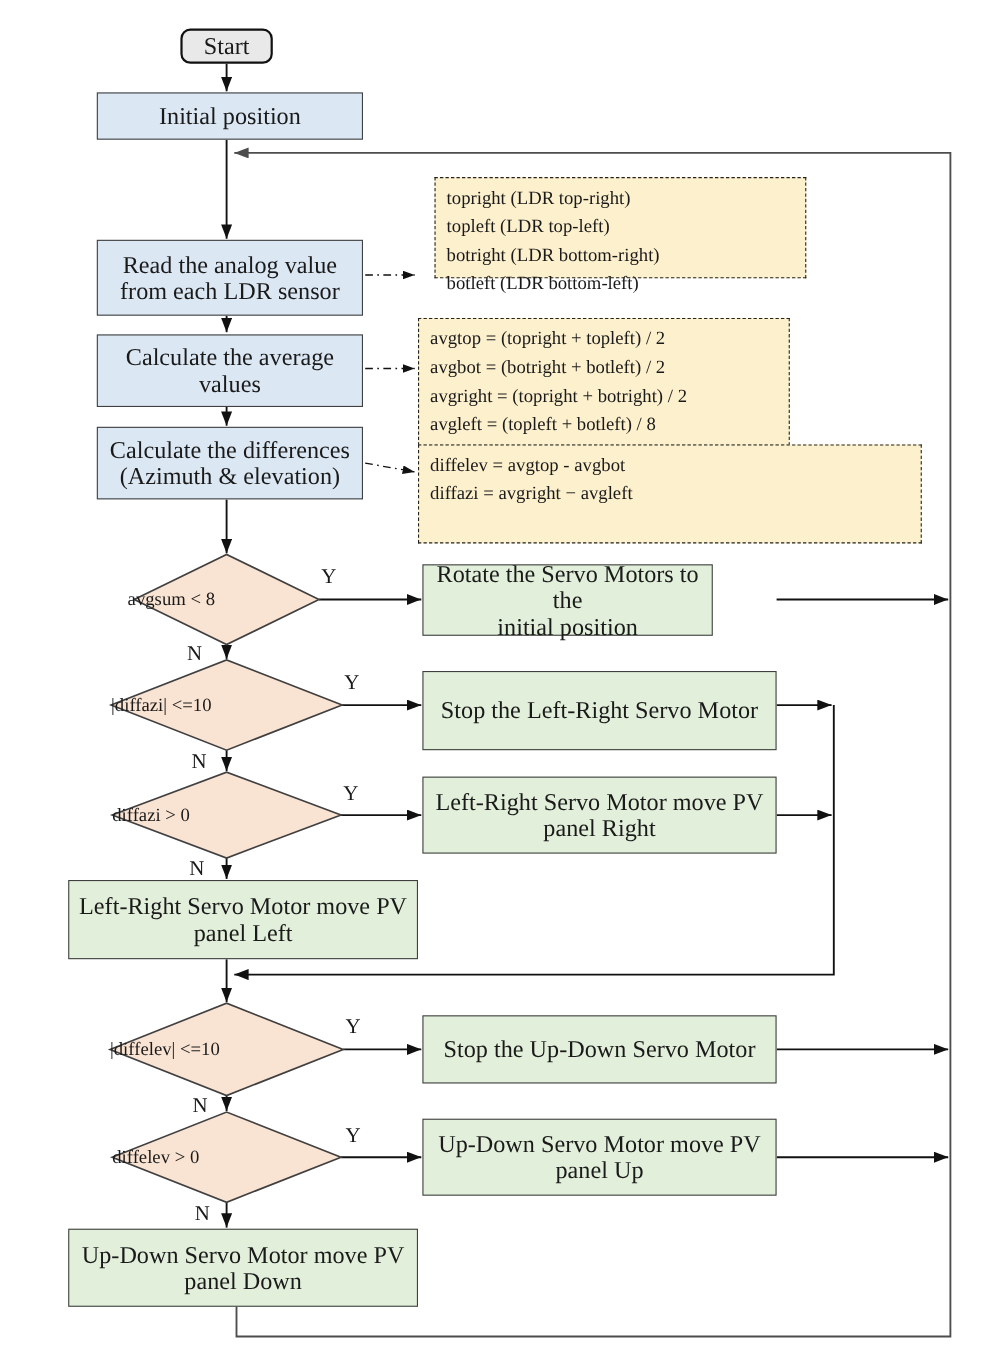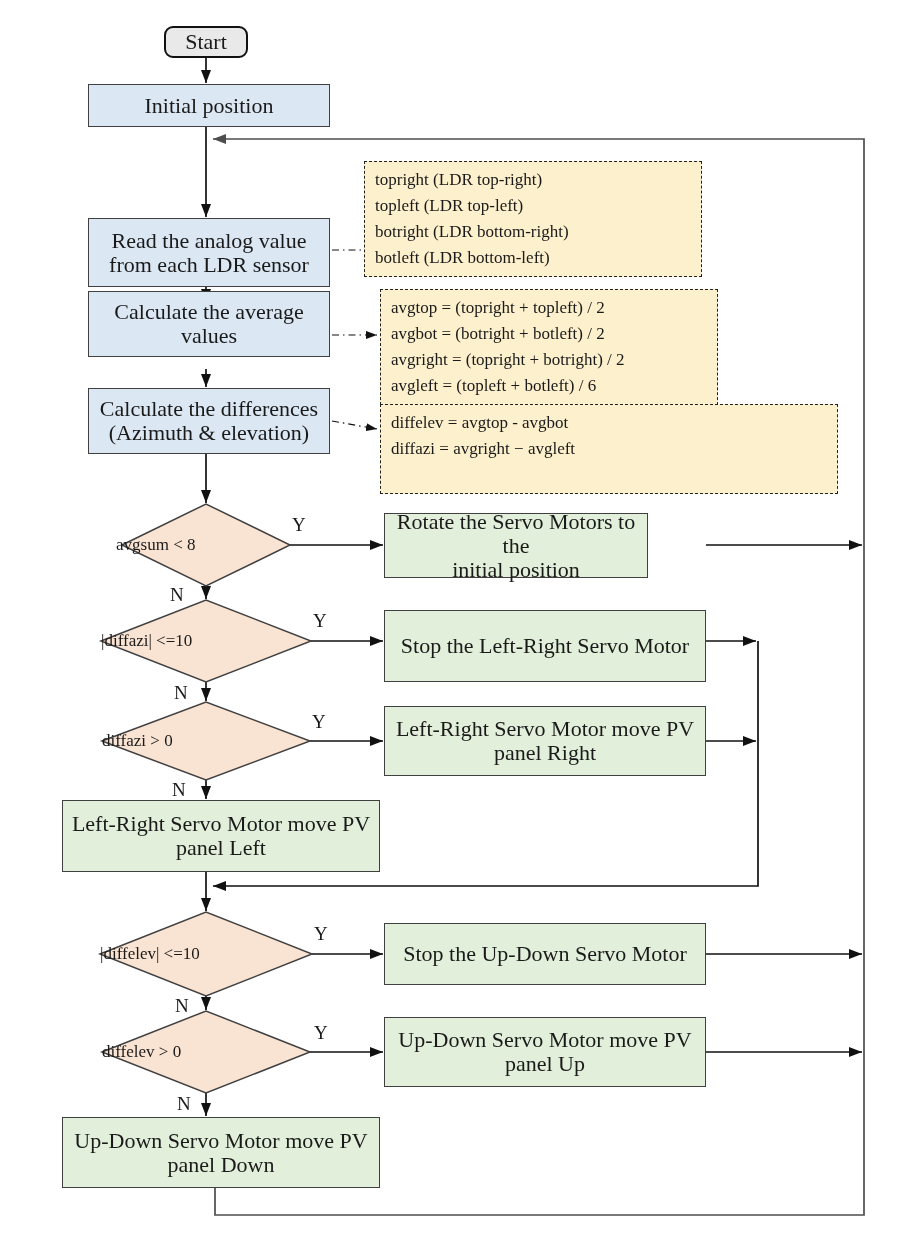--- a/index.html
+++ b/index.html
@@ -89,40 +89,40 @@
   <div class="node terminator" style="left:164px;top:26px;width:84px;height:32px">
     <span>Start</span>
     </div>
   <div class="node process" style="left:88px;top:84px;width:242px;height:43px">
     <span>Initial position</span>
     </div>
   <div class="node process" style="left:88px;top:218px;width:242px;height:69px">
     <span>Read the analog value
 from each LDR sensor</span>
     </div>
-  <div class="node process" style="left:88px;top:291px;width:242px;height:66px">
+  <div class="node process" style="left:88px;top:304px;width:242px;height:66px">
     <span>Calculate the average
 values</span>
     </div>
   <div class="node process" style="left:88px;top:388px;width:242px;height:66px">
     <span>Calculate the differences
 (Azimuth &amp; elevation)</span>
     </div>
 
-  <div class="note" style="left:364px;top:161px;width:338px;height:116px">
+  <div class="note" style="left:395px;top:161px;width:338px;height:92px">
     <div class="note-line">topright (LDR top-right)</div>
     <div class="note-line">topleft (LDR top-left)</div>
     <div class="note-line">botright (LDR bottom-right)</div>
     <div class="note-line">botleft (LDR bottom-left)</div>
   </div>
   <div class="note" style="left:380px;top:289px;width:338px;height:116px">
     <div class="note-line">avgtop = (topright + topleft) / 2</div>
     <div class="note-line">avgbot = (botright + botleft) / 2</div>
     <div class="note-line">avgright = (topright + botright) / 2</div>
-    <div class="note-line">avgleft = (topleft + botleft) / 6</div>
+    <div class="note-line">avgleft = (topleft + botleft) / 8</div>
   </div>
   <div class="note" style="left:380px;top:404px;width:458px;height:90px">
     <div class="note-line">diffelev =  avgtop  - avgbot</div>
     <div class="note-line">diffazi = avgright  − avgleft</div>
   </div>
 
   <div class="dtext" style="left:116px;top:531px;width:180px">avgsum &lt; 8</div>
   <div class="dtext" style="left:101px;top:627px;width:210px">|diffazi| &lt;=10</div>
   <div class="dtext" style="left:102px;top:727px;width:208px">diffazi &gt; 0</div>
   <div class="dtext" style="left:100px;top:940px;width:212px">|diffelev| &lt;=10</div>

